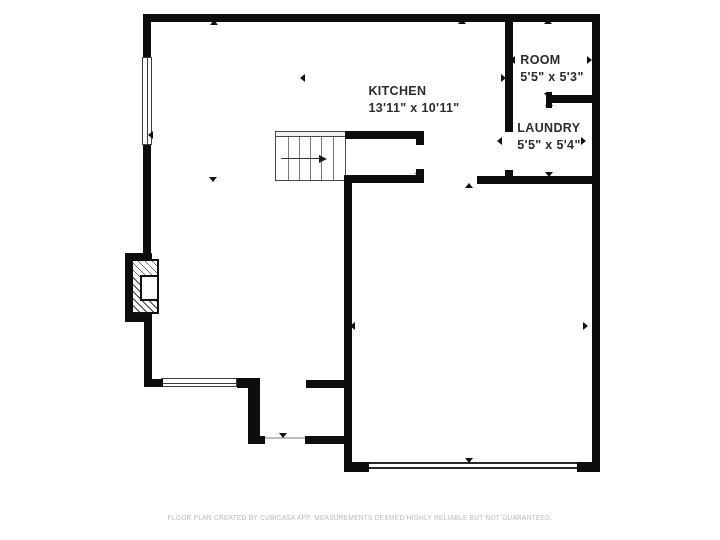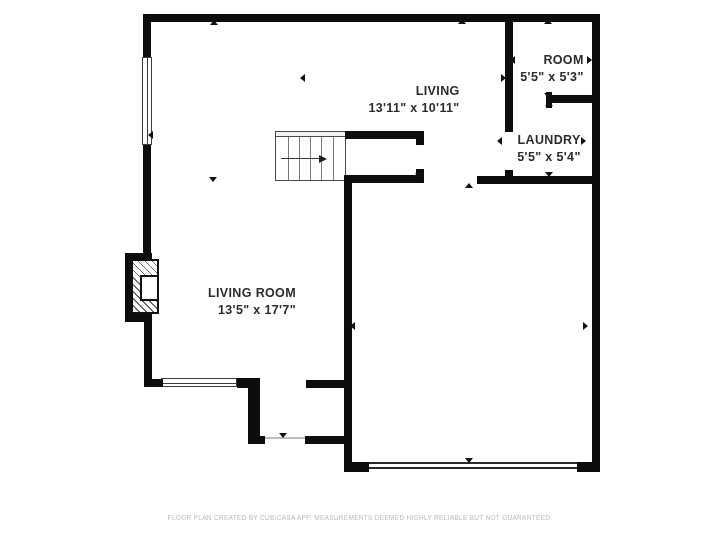--- a/index.html
+++ b/index.html
@@ -20,62 +20,58 @@
   .arrow-head{position:absolute;width:0;height:0;border-left:8px solid #1c1c1c;border-top:4px solid transparent;border-bottom:4px solid transparent;}
   .fireplace{position:absolute;border:2px solid #111;box-sizing:border-box;
     background:repeating-linear-gradient(45deg,#ffffff 0,#ffffff 4px,#6a6a6a 4px,#6a6a6a 5px);}
   .fp-inner{position:absolute;background:#fff;border:2px solid #111;box-sizing:border-box;}
   .tick{position:absolute;width:0;height:0;}
   .tick.up{border-left:4px solid transparent;border-right:4px solid transparent;border-bottom:5px solid #111;}
   .tick.down{border-left:4px solid transparent;border-right:4px solid transparent;border-top:5px solid #111;}
   .tick.left{border-top:4px solid transparent;border-bottom:4px solid transparent;border-right:5px solid #111;}
   .tick.right{border-top:4px solid transparent;border-bottom:4px solid transparent;border-left:5px solid #111;}
   .lbl{
-    position:absolute;transform:translateX(-50%);text-align:right;white-space:nowrap;
+    position:absolute;transform:translateX(-50%);text-align:left;white-space:nowrap;
     font-size:12.5px;font-weight:600;letter-spacing:.35px;line-height:17px;color:var(--text,#2b2b2b);
   }
   .lbl .rname{display:block;}
   .lbl .dims{display:block;}
   .footer{
     position:absolute;top:514px;left:50%;transform:translateX(-50%);
     font-size:6.5px;letter-spacing:.3px;color:var(--footer,#b9b9b9);white-space:nowrap;
   }
   
   .lbl-dining{left:223px;top:83px;}
   .lbl-kitchen{left:414px;top:83px;}
   .lbl-room{left:552px;top:52px;}
-  .lbl-laundry{left:549px;top:132px;}
+  .lbl-laundry{left:549px;top:120px;}
   .lbl-living{left:252px;top:285px;}
   .lbl-garage{left:470px;top:319px;}
 </style>
 </head>
 <body style="background: rgb(255, 255, 255);">
 
 <div class="plan" id="plan">
 
 
   <div class="lbl lbl-kitchen">
-    <span class="rname">LIVING</span>
+    <span class="rname">KITCHEN</span>
     <span class="dims">13'11" x 10'11"</span>
   </div>
 
   <div class="lbl lbl-room">
     <span class="rname">ROOM</span>
     <span class="dims">5'5" x 5'3"</span>
   </div>
 
   <div class="lbl lbl-laundry">
     <span class="rname">LAUNDRY</span>
     <span class="dims">5'5" x 5'4"</span>
   </div>
 
-  <div class="lbl lbl-living">
-    <span class="rname">LIVING ROOM</span>
-    <span class="dims">13'5" x 17'7"</span>
-  </div>
 
 
   <div class="footer">FLOOR PLAN CREATED BY CUBICASA APP. MEASUREMENTS DEEMED HIGHLY RELIABLE BUT NOT GUARANTEED.</div>
 <div class="stairs" style="left: 275px; top: 131px; width: 71px; height: 50px;">
       <div class="stair-top"></div>
       <div class="tread" style="left: 12px;"></div>
       <div class="tread" style="left: 23px;"></div>
       <div class="tread" style="left: 34px;"></div>
       <div class="tread" style="left: 45px;"></div>
       <div class="tread" style="left: 57px;"></div>

